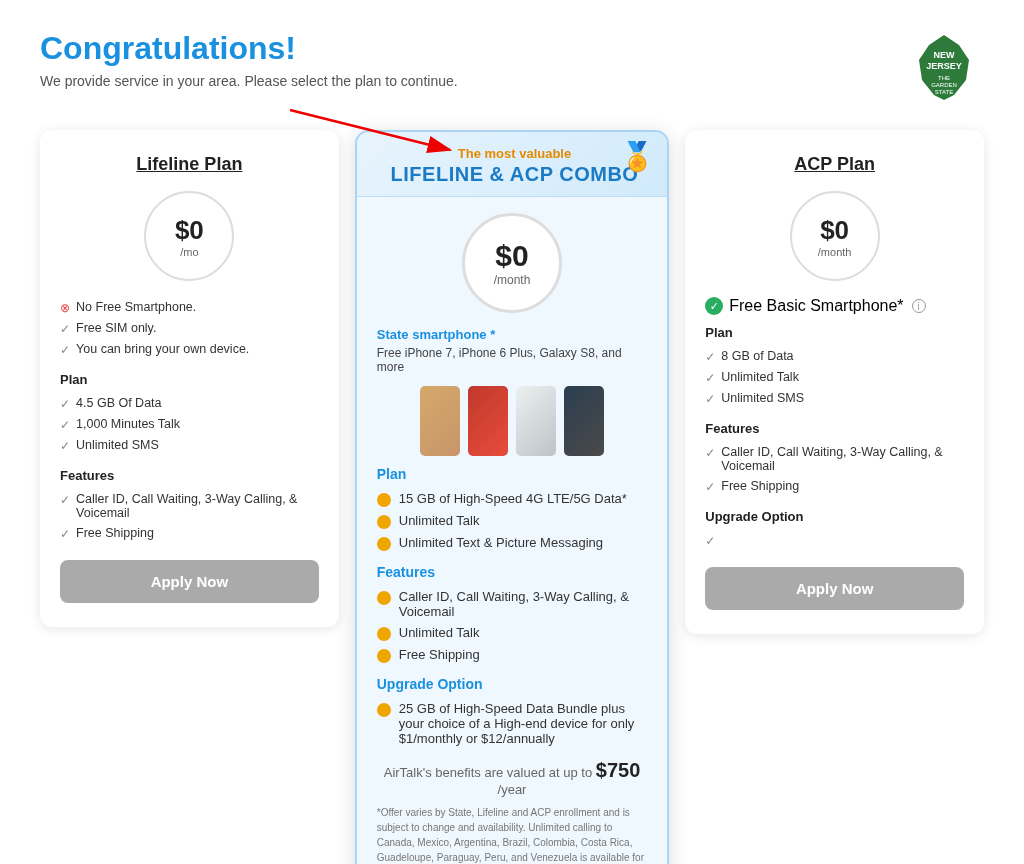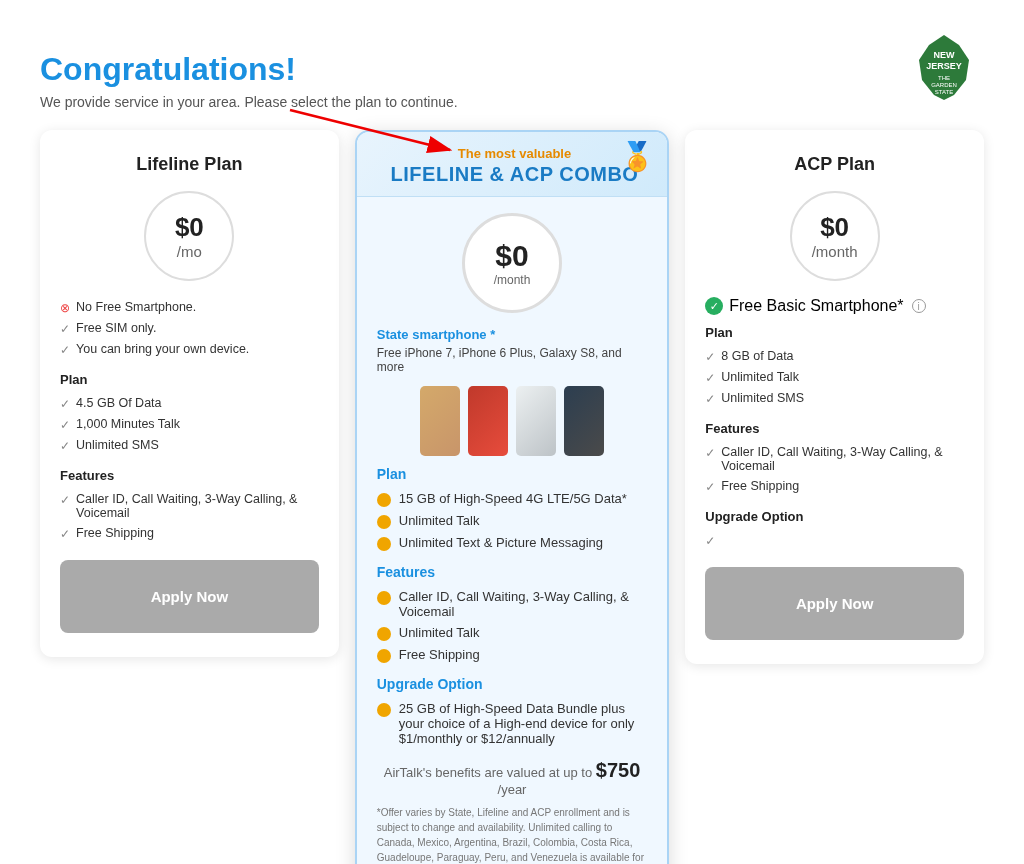--- a/index.html
+++ b/index.html
@@ -14,21 +14,21 @@
     .page-wrapper {
       width: 1024px;
       min-height: 864px;
       background: #fff;
       position: relative;
       padding: 30px 40px;
     }
     .header-section {
       display: flex;
       justify-content: space-between;
-      align-items: flex-end;
+      align-items: flex-start;
       margin-bottom: 20px;
     }
     .header-text h1 {
       color: #1a90e0;
       font-size: 32px;
       font-weight: 800;
     }
     .header-text p {
       color: #555;
       font-size: 14px;
@@ -69,40 +69,41 @@
       box-shadow: 0 2px 12px rgba(0,0,0,0.1);
       padding: 24px 20px;
       flex: 1;
     }
     .card-title {
       font-size: 18px;
       font-weight: 700;
       text-align: center;
       color: #222;
       margin-bottom: 16px;
+      text-decoration: underline;
     }
     .price-circle {
       width: 90px;
       height: 90px;
       border-radius: 50%;
       border: 2px solid #ddd;
       display: flex;
       flex-direction: column;
       align-items: center;
       justify-content: center;
       margin: 0 auto 16px auto;
       background: #fff;
     }
     .price-circle .dollar {
       font-size: 26px;
       font-weight: 800;
       color: #222;
     }
     .price-circle .period {
-      font-size: 15px;
+      font-size: 11px;
       color: #666;
       text-align: center;
     }
     .feature-list {
       list-style: none;
       margin-bottom: 12px;
     }
     .feature-list li {
       font-size: 12.5px;
       color: #333;
@@ -125,21 +126,21 @@
     }
     .section-label {
       font-size: 13px;
       font-weight: 700;
       color: #222;
       margin: 10px 0 6px 0;
     }
     .apply-btn {
       display: block;
       width: 100%;
-      padding: 28px;
+      padding: 13px;
       background: #aaa;
       color: #fff;
       border: none;
       border-radius: 8px;
       font-size: 15px;
       font-weight: 700;
       cursor: pointer;
       margin-top: 16px;
       text-align: center;
     }

